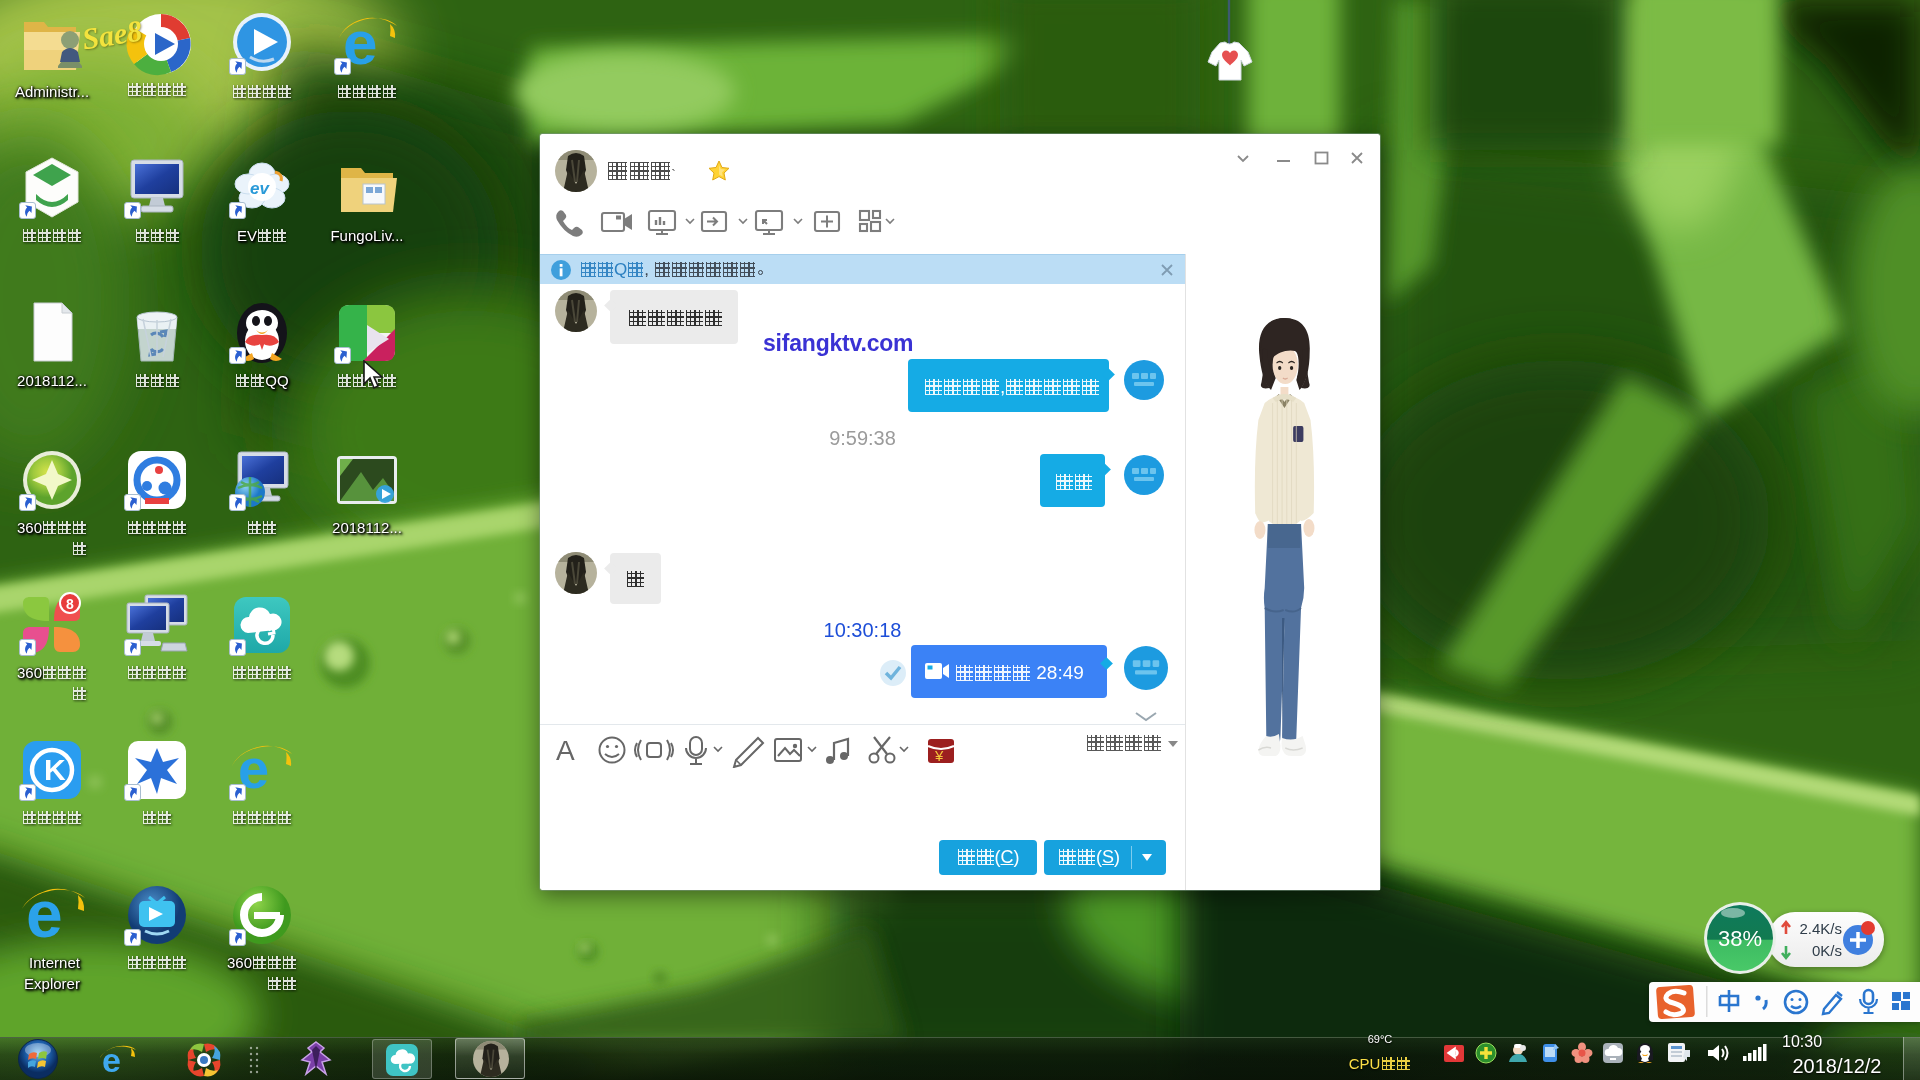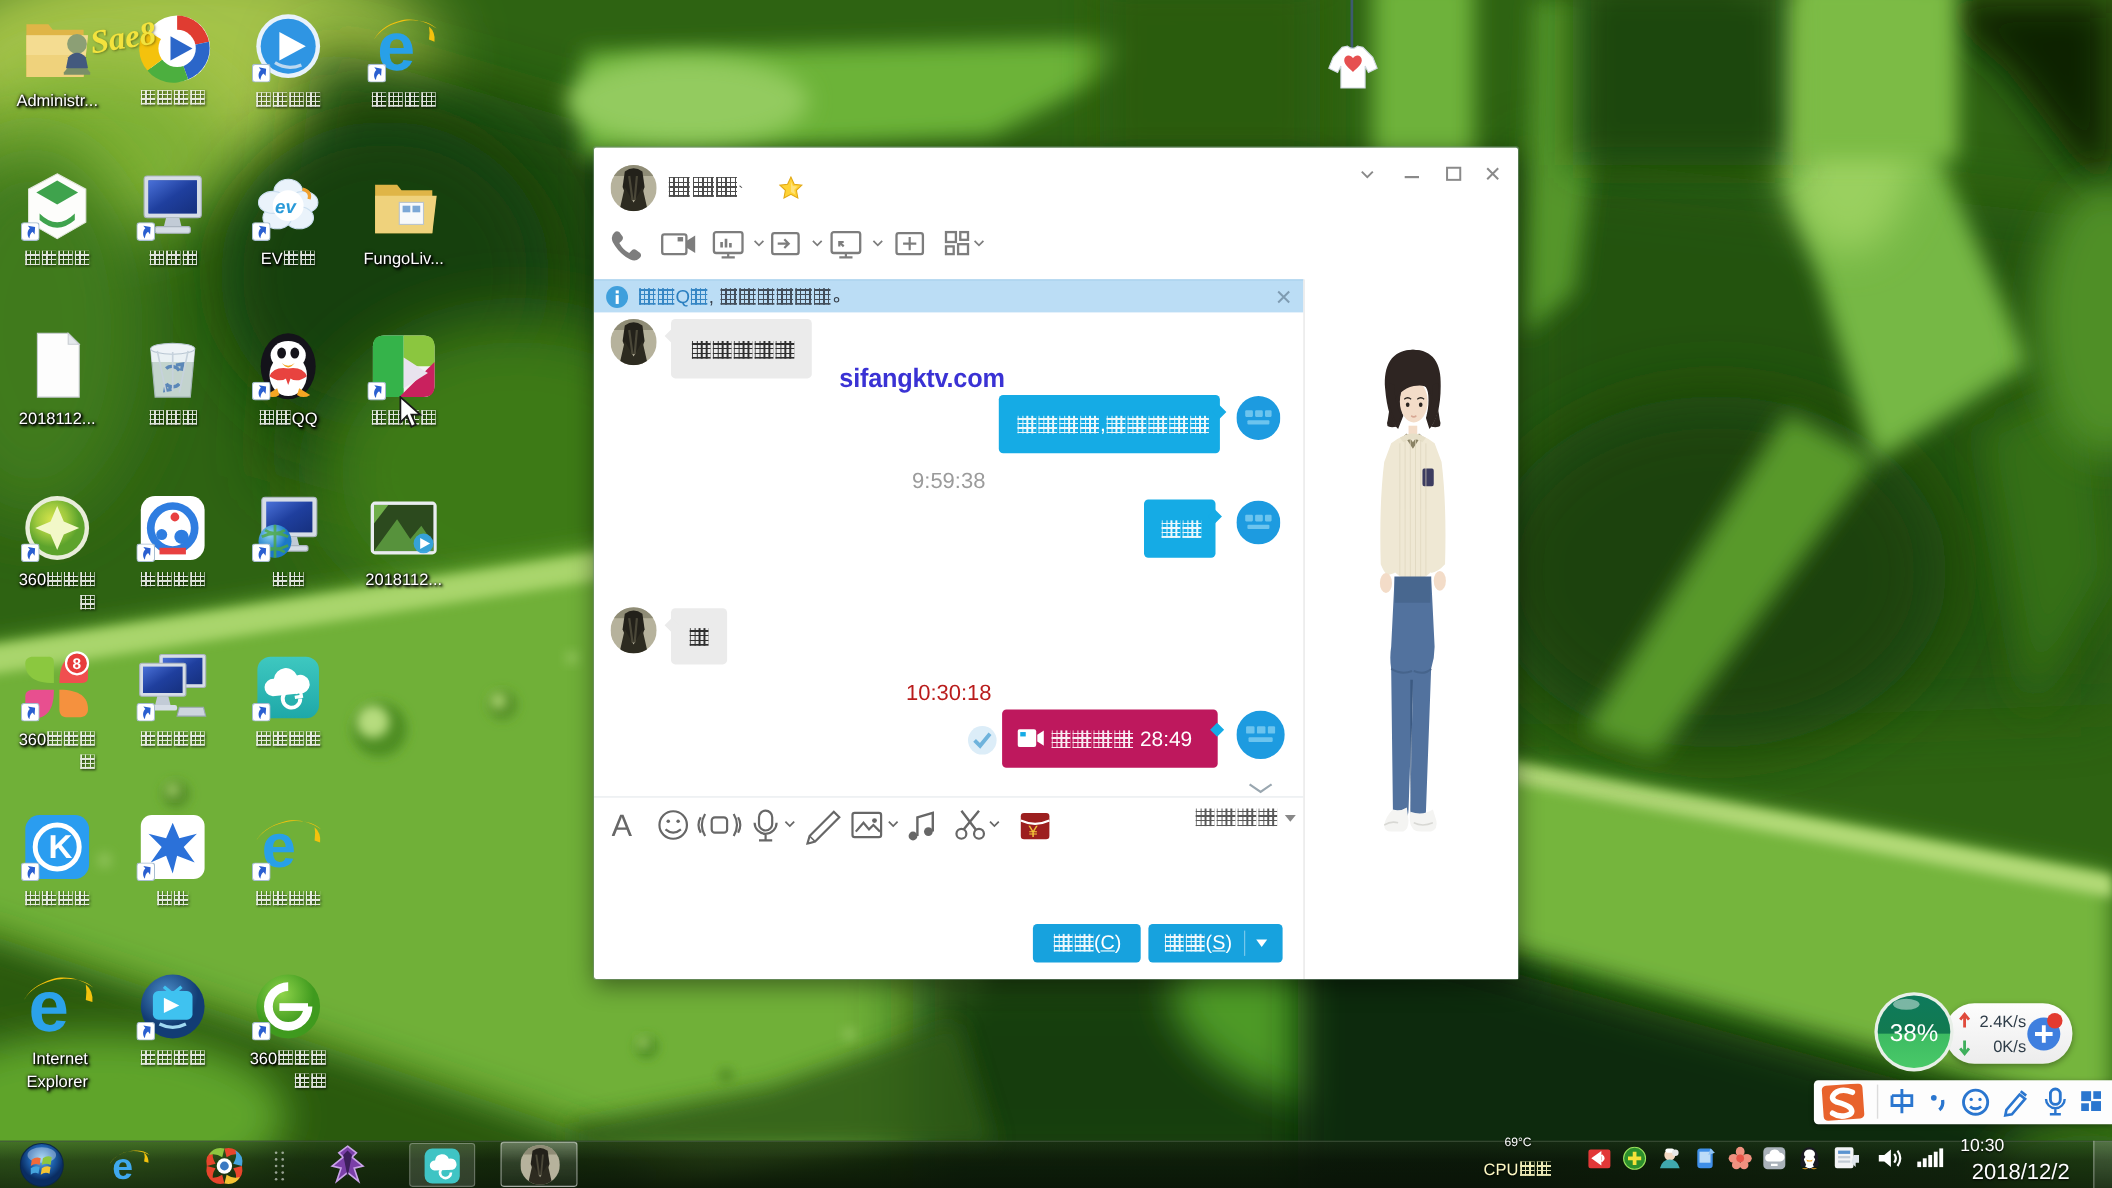--- a/index.html
+++ b/index.html
@@ -589,26 +589,26 @@
         <rect x="0" y="0" width="42" height="10" fill="#8f8c76"></rect>
         <path d="M13,6 Q21,0 29,6 L31,20 Q28,30 21,32 Q14,30 11,20Z" fill="#23211a"></path>
         <path d="M8,42 L13,20 L21,34 L29,20 L34,42Z" fill="#2d2b20"></path>
         <path d="M17,10 l3,22 M24,10 l-2,22" stroke="#4a4738" stroke-width="2"></path>
       </g>
     </svg>
  <div class="abs" style="left:70px;top:419px;width:51px;height:51px;background:#ebebeb;border-radius:4px">
   <div class="abs" style="left:-4px;top:11px;width:9px;height:9px;background:#ebebeb;transform:rotate(45deg)"></div>
   <div class="abs" style="left:16px;top:16px;color:#1f1f1f;font-size:18px"><i class="h h18"></i></div>
  </div>
- <div class="abs" style="left:0;top:485px;width:645px;text-align:center;font-size:20px;color:#b91c1c">10:30:18</div>
+ <div class="abs" style="left:0;top:485px;width:645px;text-align:center;font-size:20px;color:#1d4ed8">10:30:18</div>
  <svg class="abs" style="left:338px;top:524px" width="30" height="30" viewBox="0 0 30 30">
       <circle cx="15" cy="15" r="13" fill="#dcedf8"></circle>
       <path d="M8,15 L13,20 L22,9" stroke="#6fb3dc" stroke-width="3.5" fill="none"></path>
     </svg>
- <div class="abs" style="left:371px;top:511px;width:196px;height:53px;background:#be185d;border-radius:4px">
+ <div class="abs" style="left:371px;top:511px;width:196px;height:53px;background:#3b82f6;border-radius:4px">
   <div class="abs" style="right:-4px;top:14px;width:9px;height:9px;background:#15abe5;transform:rotate(45deg)"></div>
   <svg class="abs" style="left:14px;top:16px" width="24" height="20" viewBox="0 0 24 20">
         <rect x="0" y="2" width="17" height="16" rx="2" fill="#fff"></rect>
         <path d="M18,7 L24,3 L24,17 L18,13z" fill="#fff"></path>
         <rect x="2.5" y="4.5" width="5" height="4" fill="#15abe5"></rect>
       </svg>
   <div class="abs" style="left:44px;top:17px;color:#fff;font-size:19px;white-space:nowrap"><i class="h h18"></i><i class="h h18"></i><i class="h h18"></i><i class="h h18"></i>&nbsp;28:49</div>
  </div>
  <svg class="abs" style="left:584px;top:512px" width="44" height="44" viewBox="0 0 40 40">
       <circle cx="20" cy="20" r="20" fill="#1d9be0"></circle>
@@ -820,21 +820,21 @@
     <g clip-path="url(#cav)">
       <rect width="42" height="42" fill="#b6b29c"></rect>
       <rect x="0" y="0" width="42" height="10" fill="#8f8c76"></rect>
       <path d="M13,6 Q21,0 29,6 L31,20 Q28,30 21,32 Q14,30 11,20Z" fill="#23211a"></path>
       <path d="M8,42 L13,20 L21,34 L29,20 L34,42Z" fill="#2d2b20"></path>
       <path d="M17,10 l3,22 M24,10 l-2,22" stroke="#4a4738" stroke-width="2"></path>
     </g>
   </svg>
 
 <div class="abs" style="left:1340px;top:1033px;width:80px;height:44px;color:#fff;font-size:11px;text-align:center;text-shadow:0 1px 2px #000">69°C</div>
-<div class="abs" style="left:1340px;top:1055px;width:80px;text-align:center;color:#fef9c3;font-size:15px;text-shadow:0 1px 2px #000">CPU<i class="h h14" style="width:13px;height:13px;margin-left:2px"></i><i class="h h14" style="width:13px;height:13px"></i></div>
+<div class="abs" style="left:1340px;top:1055px;width:80px;text-align:center;color:#fde047;font-size:15px;text-shadow:0 1px 2px #000">CPU<i class="h h14" style="width:13px;height:13px;margin-left:2px"></i><i class="h h14" style="width:13px;height:13px"></i></div>
 <svg class="abs" style="left:1443px;top:1042px" width="22" height="22" viewBox="0 0 22 22">
     <rect x="1" y="3" width="20" height="17" rx="2" fill="#e23838"></rect>
     <path d="M5,11 l7,-5 0,10z M13,8 q4,3 0,6" stroke="#fff" stroke-width="1.6" fill="#fff"></path>
   </svg>
 <svg class="abs" style="left:1475px;top:1042px" width="22" height="22" viewBox="0 0 22 22">
     <circle cx="11" cy="11" r="10" fill="#2c8f2c" stroke="#9adf5c"></circle>
     <path d="M5,11 l12,0 M11,5 l0,12" stroke="#f5e23a" stroke-width="3.4"></path>
   </svg>
 <svg class="abs" style="left:1507px;top:1042px" width="22" height="22" viewBox="0 0 22 22">
     <circle cx="11" cy="8" r="5" fill="#f3d9c2"></circle>

